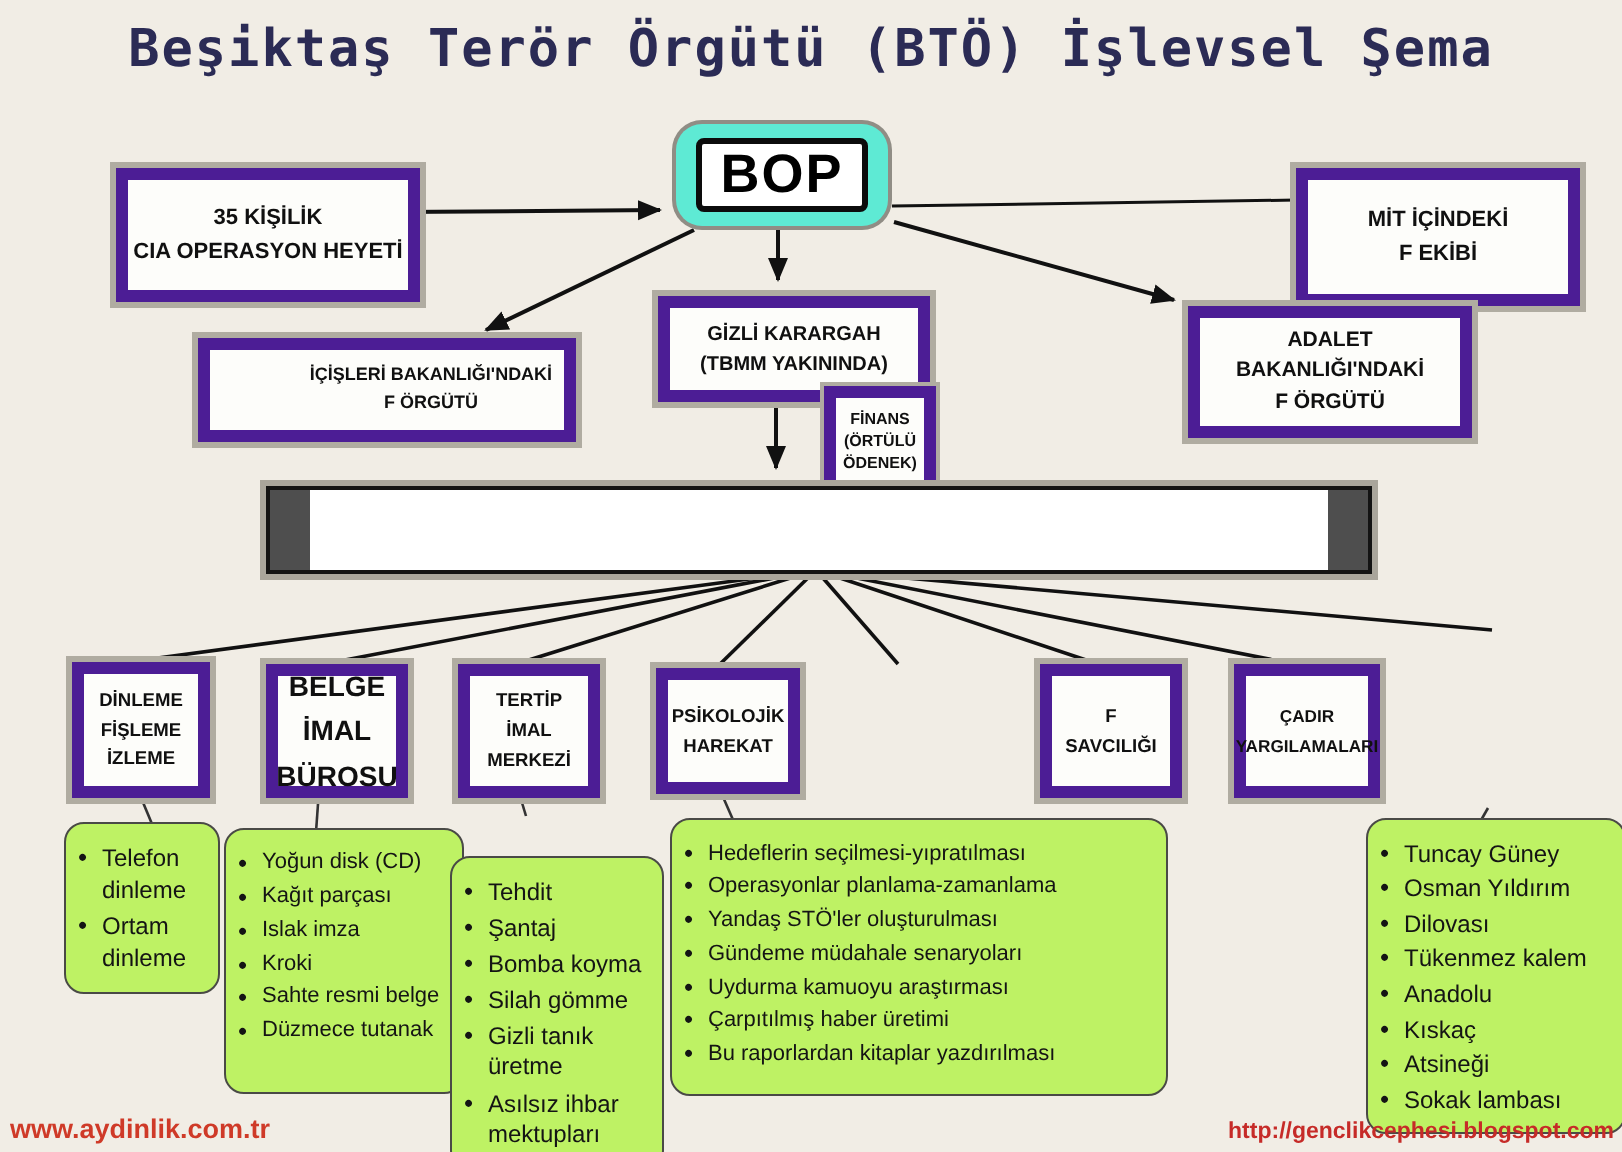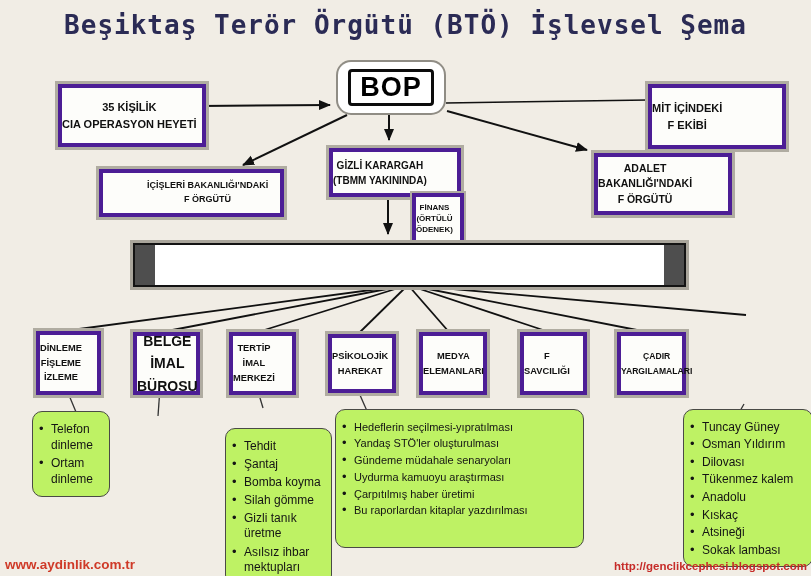--- a/index.html
+++ b/index.html
@@ -2,26 +2,26 @@
 <html lang="tr"><head>
 <meta charset="utf-8">
 <style>
   html,body{margin:0;padding:0;background:#dedad2;}
   .stage{position:relative;width:811px;height:576px;background:#f1ede5;
          font-family:"Liberation Sans",sans-serif;overflow:hidden;}
   .title{position:absolute;top:10px;left:0;width:100%;text-align:center;
          font-family:"DejaVu Sans Mono",monospace;font-weight:bold;
          font-size:26px;letter-spacing:1px;color:#2b2b55;}
   svg.wires{position:absolute;left:0;top:0;z-index:1;}
-  .node{position:absolute;z-index:2;background:#fdfdfa;border:4px solid #4c1d95;
-        box-shadow:0 0 0 3px #b0aca1;display:flex;align-items:center;
+  .node{position:absolute;z-index:2;background:#fdfdfa;border:6px solid #4c1d95;
+        box-shadow:0 0 0 3px #b0aca1;display:flex;align-items:center;justify-content:center;
         text-align:center;color:#101010;font-weight:bold;}
   .node .lbl{white-space:pre-line;}
   .bop-outer{position:absolute;left:338px;top:62px;width:106px;height:51px;z-index:2;
-        background:#ffffff;border-radius:13px;box-shadow:0 0 0 2px #908d85;
+        background:#5eead4;border-radius:13px;box-shadow:0 0 0 2px #908d85;
         display:flex;align-items:center;justify-content:center;}
   .bop-inner{background:#ffffff;border:3px solid #0c0c0c;border-radius:4px;
         padding:0 9px;font-size:27px;font-weight:bold;letter-spacing:1px;color:#000;}
   .band{position:absolute;left:133px;top:243px;width:549px;height:40px;z-index:2;
         background:#fff;border:2px solid #131313;box-shadow:0 0 0 3px #a9a59b;
         display:flex;align-items:center;justify-content:center;
         font-size:23px;font-weight:bold;letter-spacing:.5px;color:#0d0d0d;}
   .band .cap{position:absolute;top:0;width:20px;height:100%;background:#4e4e4e;}
   .band .cap.left{left:0;} .band .cap.right{right:0;}
   .callout{position:absolute;z-index:2;background:#bef264;border:1.5px solid #4a4a46;
@@ -132,50 +132,55 @@
   </div>
   <div class="node" style="left:229px;top:332px;width:59px;height:55px;font-size:9.3px;line-height:1.6;">
     <span class="lbl">TERTİP
 İMAL
 MERKEZİ</span>
   </div>
   <div class="node" style="left:328px;top:334px;width:60px;height:51px;font-size:9.3px;line-height:1.6;">
     <span class="lbl">PSİKOLOJİK
 HAREKAT</span>
   </div>
-  <div class="node" style="left:419px;top:332px;width:60px;height:55px;font-size:9.3px;line-height:1.6;">
-    <span class="lbl">MEDYA
-ELEMANLARI</span>
-  </div>
   <div class="node" style="left:520px;top:332px;width:59px;height:55px;font-size:9.3px;line-height:1.6;">
     <span class="lbl">F
 SAVCILIĞI</span>
   </div>
   <div class="node" style="left:617px;top:332px;width:61px;height:55px;font-size:8.6px;line-height:1.7;">
     <span class="lbl">ÇADIR
 YARGILAMALARI</span>
   </div>
 
   <div class="callout co-dinleme" style="left:32px;top:411px;width:66px;min-height:62px;">
       <div class="item">Telefon dinleme</div>
       <div class="item">Ortam dinleme</div>
     </div>
 
+  <div class="callout co-belge" style="left:112px;top:414px;width:108px;min-height:118px;">
+      <div class="item">Yoğun disk (CD)</div>
+      <div class="item">Kağıt parçası</div>
+      <div class="item">Islak imza</div>
+      <div class="item">Kroki</div>
+      <div class="item">Sahte resmi belge</div>
+      <div class="item">Düzmece tutanak</div>
+    </div>
 
   <div class="callout co-tertip" style="left:225px;top:428px;width:95px;min-height:128px;">
       <div class="item">Tehdit</div>
       <div class="item">Şantaj</div>
       <div class="item">Bomba koyma</div>
       <div class="item">Silah gömme</div>
       <div class="item">Gizli tanık üretme</div>
       <div class="item">Asılsız ihbar mektupları</div>
     </div>
 
   <div class="callout co-psik" style="left:335px;top:409px;width:237px;min-height:124px;">
       <div class="item">Hedeflerin seçilmesi-yıpratılması</div>
+      <div class="item">Operasyonlar planlama-zamanlama</div>
       <div class="item">Yandaş STÖ'ler oluşturulması</div>
       <div class="item">Gündeme müdahale senaryoları</div>
       <div class="item">Uydurma kamuoyu araştırması</div>
       <div class="item">Çarpıtılmış haber üretimi</div>
       <div class="item">Bu raporlardan kitaplar yazdırılması</div>
     </div>
 
   <div class="callout co-kisk" style="left:683px;top:409px;width:118px;min-height:122px;">
       <div class="item">Tuncay Güney</div>
       <div class="item">Osman Yıldırım</div>

